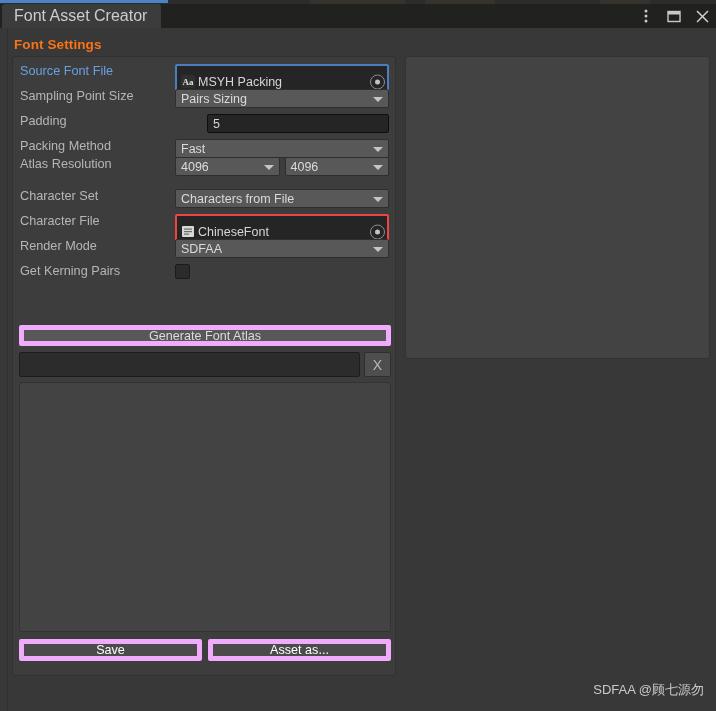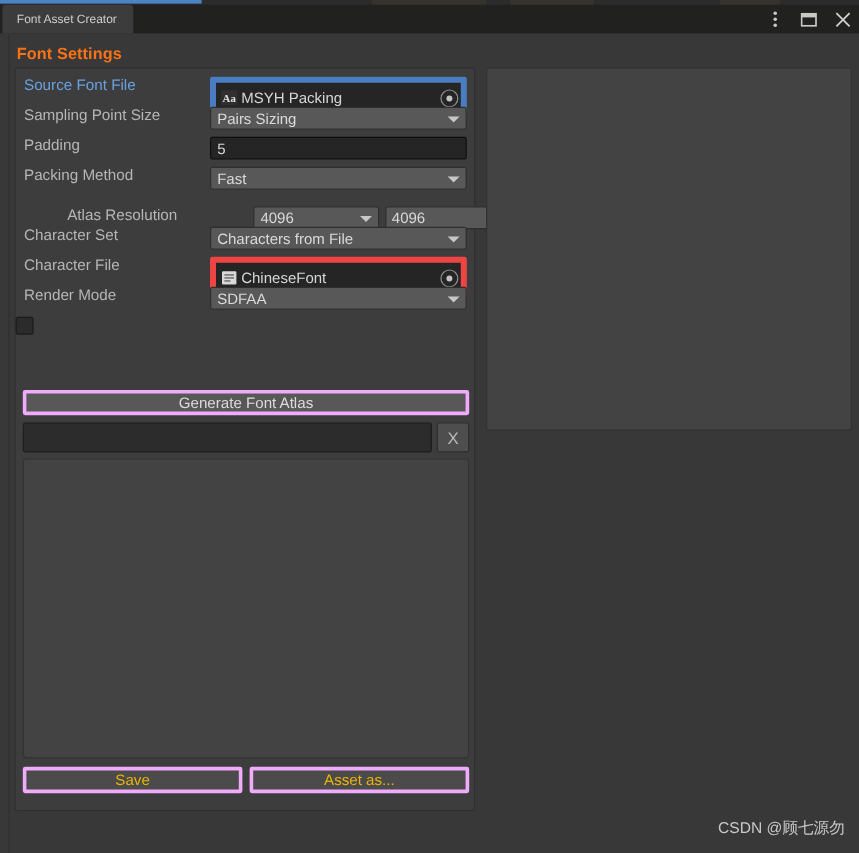--- a/index.html
+++ b/index.html
@@ -31,21 +31,21 @@
 
   .tabbar {
     position: absolute; left: 0; top: 4px; width: 716px; height: 24px;
     background: #21211f;
   }
   .tab {
     position: absolute; left: 2px; top: 0px;
     height: 24px; padding: 0 14px 0 12px;
     display: flex; align-items: center;
     background: #3c3c3c;
-    color: #cdcdcd; font-size: 10px;
+    color: #cdcdcd; font-size: 16px;
     border-top-left-radius: 3px; border-top-right-radius: 3px;
     white-space: nowrap;
   }
   .win-controls {
     position: absolute; right: 6px; top: 0; height: 24px;
     display: flex; align-items: center; gap: 12px;
   }
   .win-controls .ctl {
     width: 16px; height: 16px;
     display: flex; align-items: center; justify-content: center;
@@ -86,21 +86,21 @@
     font-size: 12.7px; color: #b6b6b6;
     white-space: nowrap;
   }
   .row .lbl.modified { color: #69a0e0; }
 
   .ctrl-wrap { flex: 1; padding-right: 6px; display: flex; gap: 5px; }
 
   .objfield {
     position: relative; flex: 1; height: 35px;
     background: #252525;
-    border: 5px solid #ef4444;
+    border: 2px solid #ef4444;
     border-radius: 2px;
     display: flex; align-items: center;
     padding-left: 4px;
     font-size: 12.5px; color: #d6d6d6;
     white-space: nowrap; overflow: hidden;
   }
   .objfield.focused { border-color: #4a7ec0; }
   .objfield .picker {
     position: absolute; right: 2px; top: 50%; transform: translateY(-50%);
     width: 15px; height: 15px; border-radius: 50%;
@@ -142,27 +142,27 @@
 
   .checkbox {
     width: 15px; height: 15px;
     background: #2b2b2b;
     border: 1px solid #1b1b1b;
     border-radius: 2px;
   }
 
   .btn {
     background: #585858;
-    border: 3px solid #f0abfc;
+    border: 5px solid #f0abfc;
     border-radius: 2px;
     color: #dcdcdc;
     font-size: 12.6px;
     display: flex; align-items: center; justify-content: center;
   }
-  .btn.disabled { color: #eab308; background: #4b4b4b; }
+  .btn.disabled { color: #ffffff; background: #4b4b4b; }
 
   .generate-btn {
     position: absolute; left: 6px; top: 268px;
     width: 372px; height: 21px;
   }
 
   .progress-row {
     position: absolute; left: 6px; top: 295px;
     width: 372px; height: 25px;
     display: flex; gap: 4px;
@@ -275,40 +275,40 @@
       <div class="row" style="top:32px;">
         <div class="lbl">Sampling Point Size</div>
         <div class="ctrl-wrap">
           <div class="dropdown">
             <span>Pairs Sizing</span>
             <span class="caret"></span>
           </div>
         </div>
       </div>
 
-      <div class="row" style="top:57px;">
+      <div class="row" style="top:57px;gap:32px;">
         <div class="lbl">Padding</div>
         <div class="ctrl-wrap">
           <div class="numfield">
             <span>5</span>
           </div>
         </div>
       </div>
 
       <div class="row" style="top:82px;">
         <div class="lbl">Packing Method</div>
         <div class="ctrl-wrap">
           <div class="dropdown">
             <span>Fast</span>
             <span class="caret"></span>
           </div>
         </div>
       </div>
 
-      <div class="row" style="top:115px;margin-left:36px;">
+      <div class="row" style="top:100px;">
         <div class="lbl">Atlas Resolution</div>
         <div class="ctrl-wrap">
           <div class="dropdown">
             <span>4096</span>
             <span class="caret"></span>
           </div>
           <div class="dropdown">
             <span>4096</span>
             <span class="caret"></span>
           </div>
@@ -347,20 +347,21 @@
         <div class="lbl">Render Mode</div>
         <div class="ctrl-wrap">
           <div class="dropdown">
             <span>SDFAA</span>
             <span class="caret"></span>
           </div>
         </div>
       </div>
 
       <div class="row" style="top:207px;">
+        <div class="lbl">Get Kerning Pairs</div>
         <div class="ctrl-wrap">
           <div class="checkbox"></div>
         </div>
       </div>
 
       <div class="btn generate-btn">
         <span>Generate Font Atlas</span>
       </div>
 
       <div class="progress-row">
@@ -380,16 +381,16 @@
         </div>
         <div class="btn disabled">
           <span>Asset as...</span>
         </div>
       </div>
 
     </div>
 
     <div class="preview-panel"></div>
 
-    <div class="watermark">CSDN @顾七源勿</div>
+    <div class="watermark">SDFAA @顾七源勿</div>
 
   </div>
 </div>
 
 </body></html>

